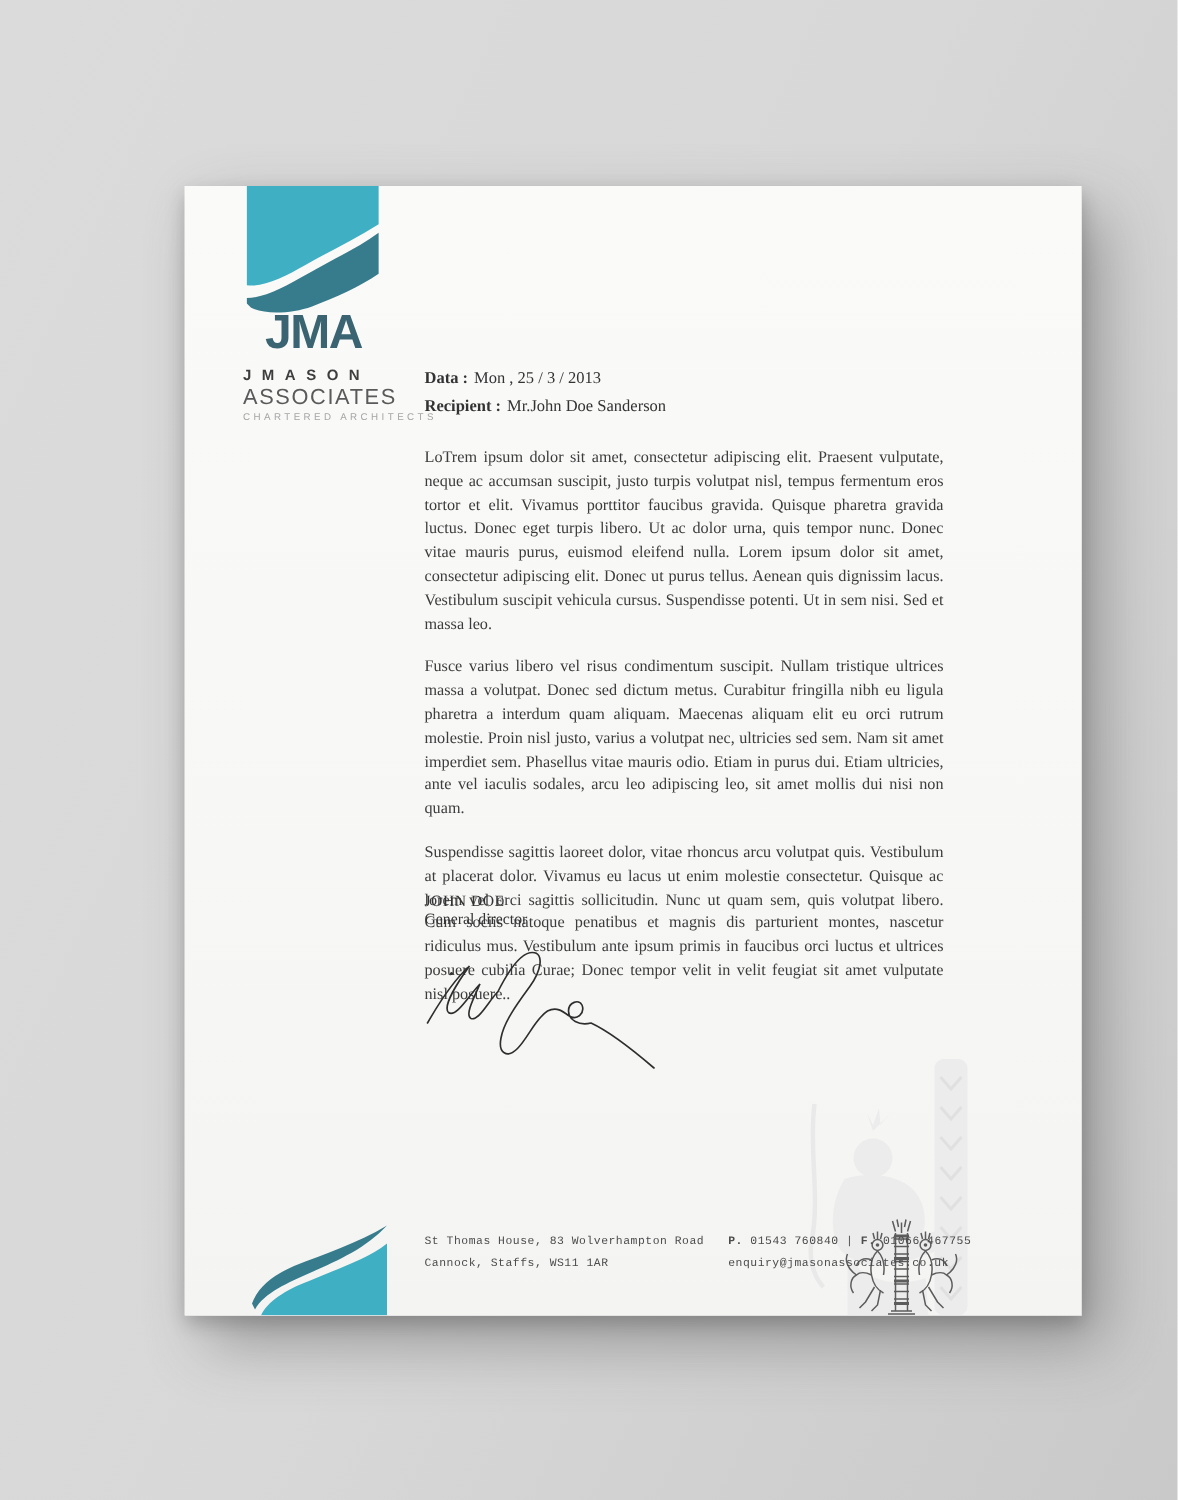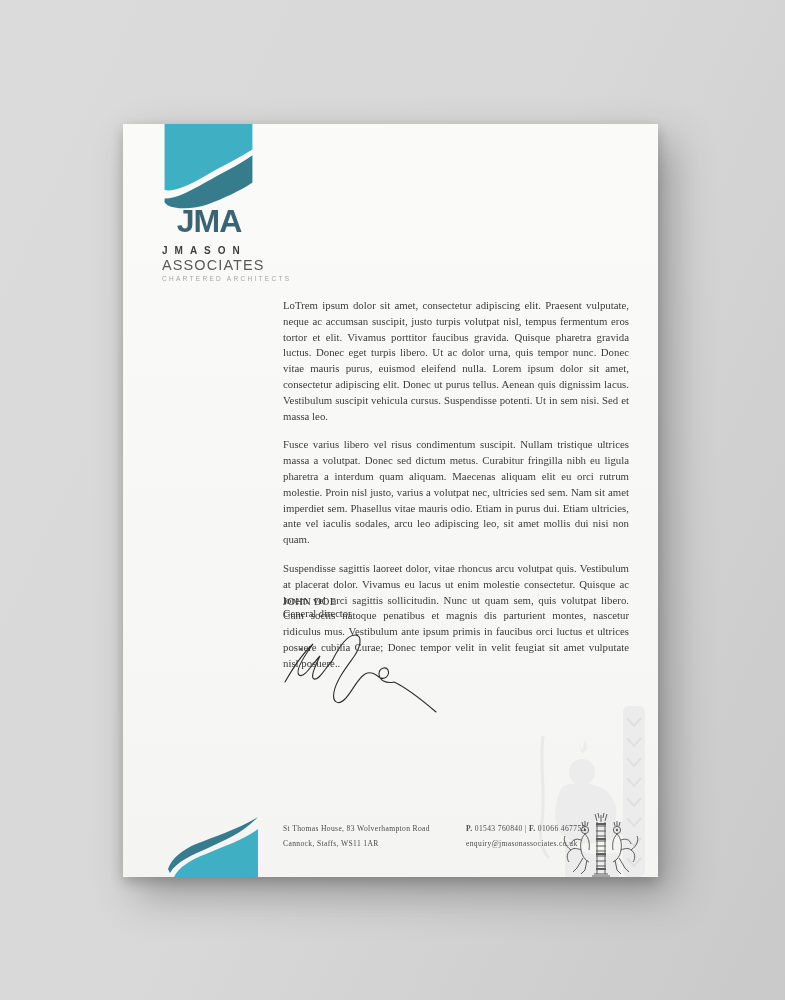--- a/index.html
+++ b/index.html
@@ -3,21 +3,21 @@
 <meta charset="utf-8">
 <style>
   * { margin:0; padding:0; box-sizing:border-box; }
   html,body { width:785px; height:1000px; }
   body {
     font-family:"Liberation Serif", serif;
     background:linear-gradient(115deg,#dbdbdb 0%,#d8d8d8 50%,#c9c9c9 100%);
     position:relative; overflow:hidden;
   }
   .paper {
-    position:absolute; left:123px; top:124px; width:535px; height:753px;
+    position:absolute; left:123px; top:124px; width:598px; height:753px;
     background:linear-gradient(180deg,#fafaf9 0%,#f7f7f6 60%,#f4f4f3 100%);
     box-shadow:14px 18px 38px rgba(80,80,80,.45), 0 5px 12px rgba(0,0,0,.22);
     overflow:hidden;
   }
   
   .brand { position:absolute; left:39px; top:0; width:94px; }
   .logo-mark { display:block; width:93px; height:85px; }
   .logo-jma {
     font-family:"Liberation Sans", sans-serif; font-weight:bold;
     font-size:32px; line-height:28px; letter-spacing:-1px;
@@ -53,42 +53,50 @@
          font-size:10.5px; color:#333; }
   .sig-name { letter-spacing:.3px; }
   .sig-title { margin-top:1px; }
   .sig-scrawl { position:absolute; left:-8px; top:28px; width:172px; height:94px; }
   
   .watermark { position:absolute; left:412px; top:582px; width:125px; height:171px; }
   .emblem { position:absolute; left:440px; top:688px; width:76px; height:66px; }
   
   .footer-swoosh { position:absolute; left:45px; bottom:0; width:92px; height:62px; }
   .footer-text { position:absolute; left:160px; top:697px;
-                 font-family:Liberation Serif, serif;
+                 font-family:Liberation Mono, monospace;
                  font-size:7.6px; letter-spacing:.35px; color:#4c4c4c;
-                 display:flex; gap:36px; }
+                 display:flex; gap:16px; }
   .footer-col { line-height:15px; white-space:nowrap; }
   .flabel { font-weight:bold; }
 </style>
 </head>
 <body>
 
 <div class="paper">
 
   <div class="brand">
     <svg class="logo-mark" viewBox="0 0 93 90" aria-hidden="true">
       <path fill="#3fafc3" d="M0 0 H93 V27 C76 38 58 46 41 56 C27 64 11 72 0 70 Z"></path>
       <path fill="#377c8d" d="M0 79 C13 79 27 71 43 62 C60 52 78 44 93 33 L93 62 C80 71 62 79 46 85 C32 90 13 91 3 86 L0 83 Z"></path>
     </svg>
     <div class="logo-jma">JMA</div>
     <div class="brand-name1">JMASON</div>
     <div class="brand-name2">ASSOCIATES</div>
     <div class="brand-tagline">CHARTERED ARCHITECTS</div>
   </div>
 
+  <div class="meta">
+    <div class="meta-row">
+      <span class="meta-label">Data :</span><span>Mon , 25 / 3 / 2013</span>
+    </div>
+    <div class="meta-row">
+      <span class="meta-label">Recipient :</span><span>Mr.John Doe Sanderson</span>
+    </div>
+  </div>
 
   <div class="body-text">
     <p>LoTrem ipsum dolor sit amet, consectetur adipiscing elit. Praesent vulputate, neque ac accumsan suscipit, justo turpis volutpat nisl, tempus fermentum eros tortor et elit. Vivamus porttitor faucibus gravida. Quisque pharetra gravida luctus. Donec eget turpis libero. Ut ac dolor urna, quis tempor nunc. Donec vitae mauris purus, euismod eleifend nulla. Lorem ipsum dolor sit amet, consectetur adipiscing elit. Donec ut purus tellus. Aenean quis dignissim lacus. Vestibulum suscipit vehicula cursus. Suspendisse potenti. Ut in sem nisi. Sed et massa leo.</p>
     <p>Fusce varius libero vel risus condimentum suscipit. Nullam tristique ultrices massa a volutpat. Donec sed dictum metus. Curabitur fringilla nibh eu ligula pharetra a interdum quam aliquam. Maecenas aliquam elit eu orci rutrum molestie. Proin nisl justo, varius a volutpat nec, ultricies sed sem. Nam sit amet imperdiet sem. Phasellus vitae mauris odio. Etiam in purus dui. Etiam ultricies, ante vel iaculis sodales, arcu leo adipiscing leo, sit amet mollis dui nisi non quam.</p>
     <p>Suspendisse sagittis laoreet dolor, vitae rhoncus arcu volutpat quis. Vestibulum at placerat dolor. Vivamus eu lacus ut enim molestie consectetur. Quisque ac lorem vel orci sagittis sollicitudin. Nunc ut quam sem, quis volutpat libero. Cum sociis natoque penatibus et magnis dis parturient montes, nascetur ridiculus mus. Vestibulum ante ipsum primis in faucibus orci luctus et ultrices posuere cubilia Curae; Donec tempor velit in velit feugiat sit amet vulputate nisl posuere..</p>
   </div>
 
   <div class="sig">
     <div class="sig-name">JOHN DOE</div>
     <div class="sig-title">General director</div>

